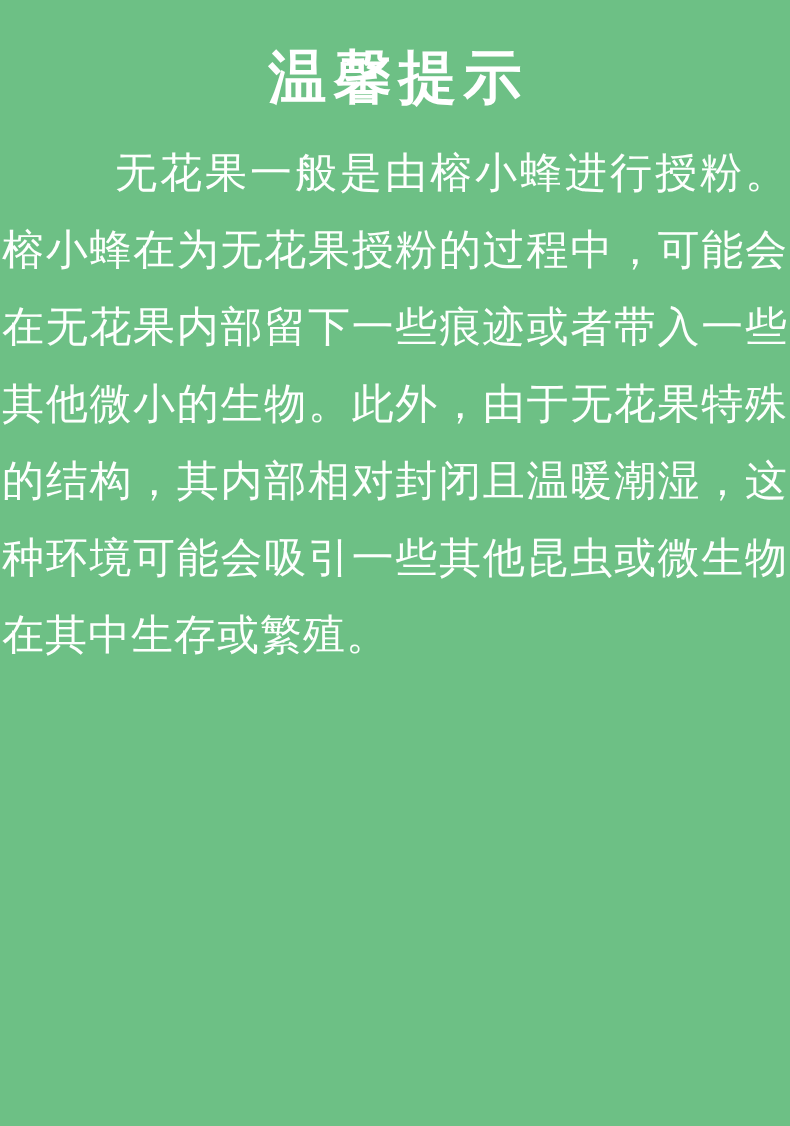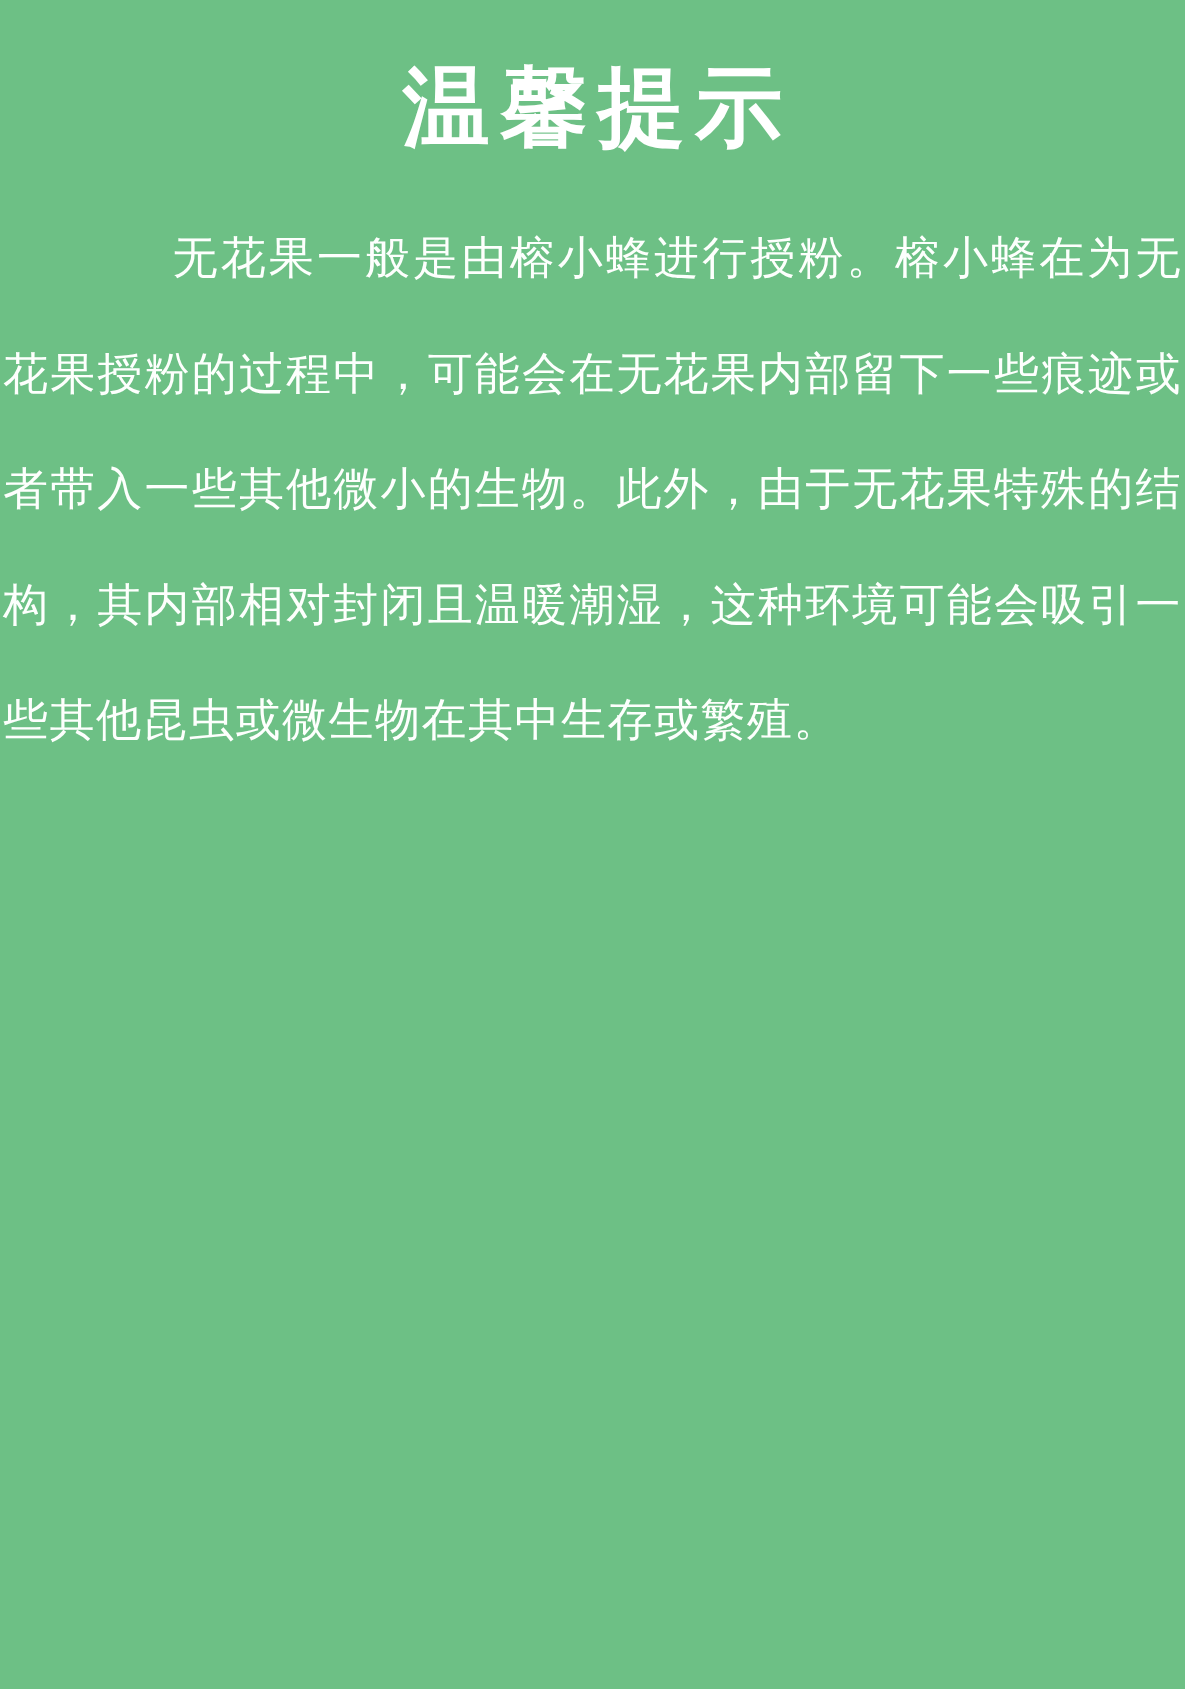--- a/index.html
+++ b/index.html
@@ -23,26 +23,25 @@
   .title {
     margin: 0;
     padding: 0;
     font-size: 58px;
     line-height: 58px;
     font-weight: bold;
     text-align: center;
     letter-spacing: 7px;
     text-indent: 7px; 
     color: #ffffff;
-    font-family: Liberation Mono, monospace;
   }
   .body-text {
     margin-top: 28px;
     padding: 0 2px;
-    font-size: 30px;
+    font-size: 42px;
     line-height: 77px;
     letter-spacing: 1px;
     color: #fdfffd;
   }
   .body-text p {
     margin: 0;
     text-align: justify;
     text-justify: inter-character;
     text-indent: 113px;
     word-break: break-all;

